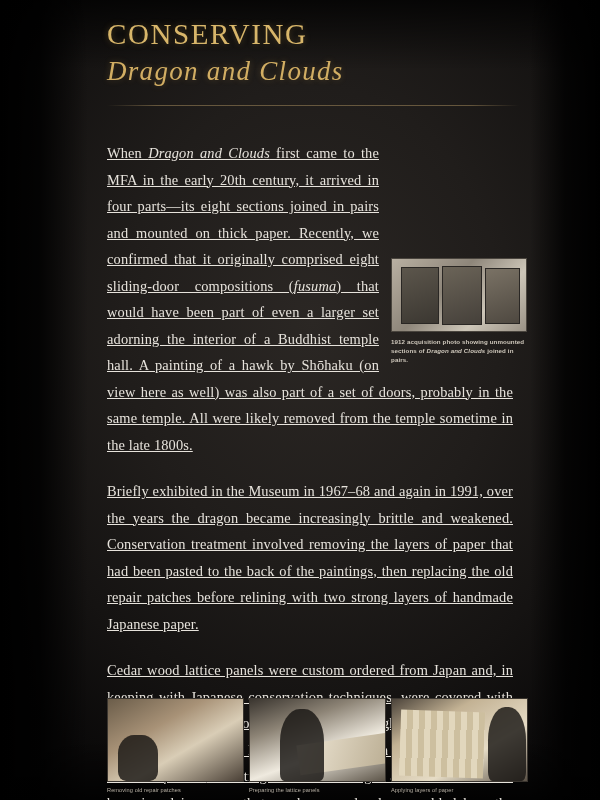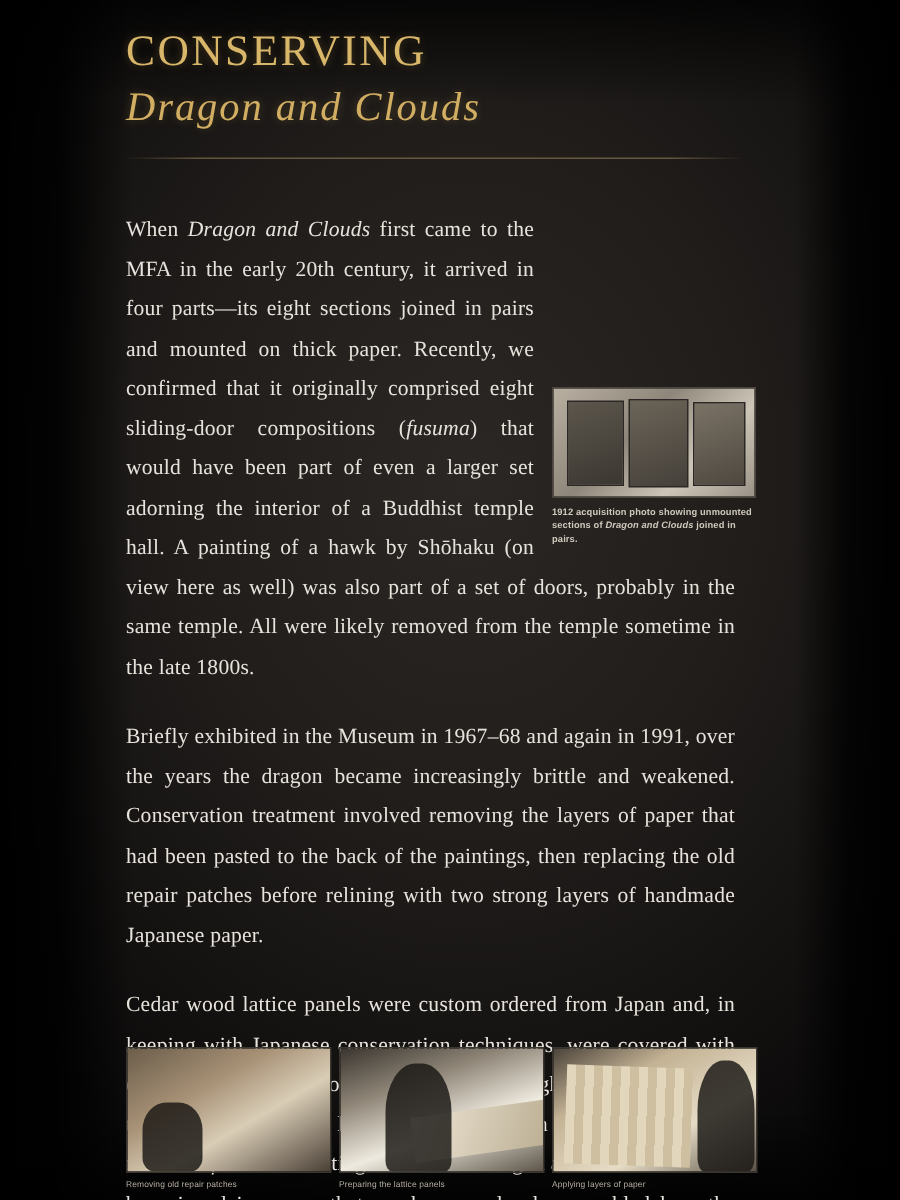--- a/index.html
+++ b/index.html
@@ -48,21 +48,21 @@
   .edge-bottom {
     position: absolute;
     left: 0; right: 0; bottom: 0;
     height: 60px;
     background: linear-gradient(to top, rgba(0,0,0,0.8) 0%, rgba(0,0,0,0.0) 100%);
     pointer-events: none;
   }
 
   .content {
     position: absolute;
-    left: 84px;
+    left: 107px;
     top: 0;
     width: 420px;
     height: 708px;
   }
 
   
   .title-block {
     position: absolute;
     left: 0;
     top: 18px;
@@ -105,20 +105,21 @@
     width: 418px;
     color: #e7e3dc;
     font-family: "Liberation Serif", serif;
     font-size: 14.4px;
     line-height: 26.5px;
     letter-spacing: 0.15px;
     text-align: justify;
   }
   .para {
     margin: 0 12px 20px 0;
+    text-decoration: underline;
   }
   .para em {
     font-style: italic;
   }
 
   
   .inline-photo {
     float: right;
     width: 134px;
     margin: 118px 0 6px 12px;

